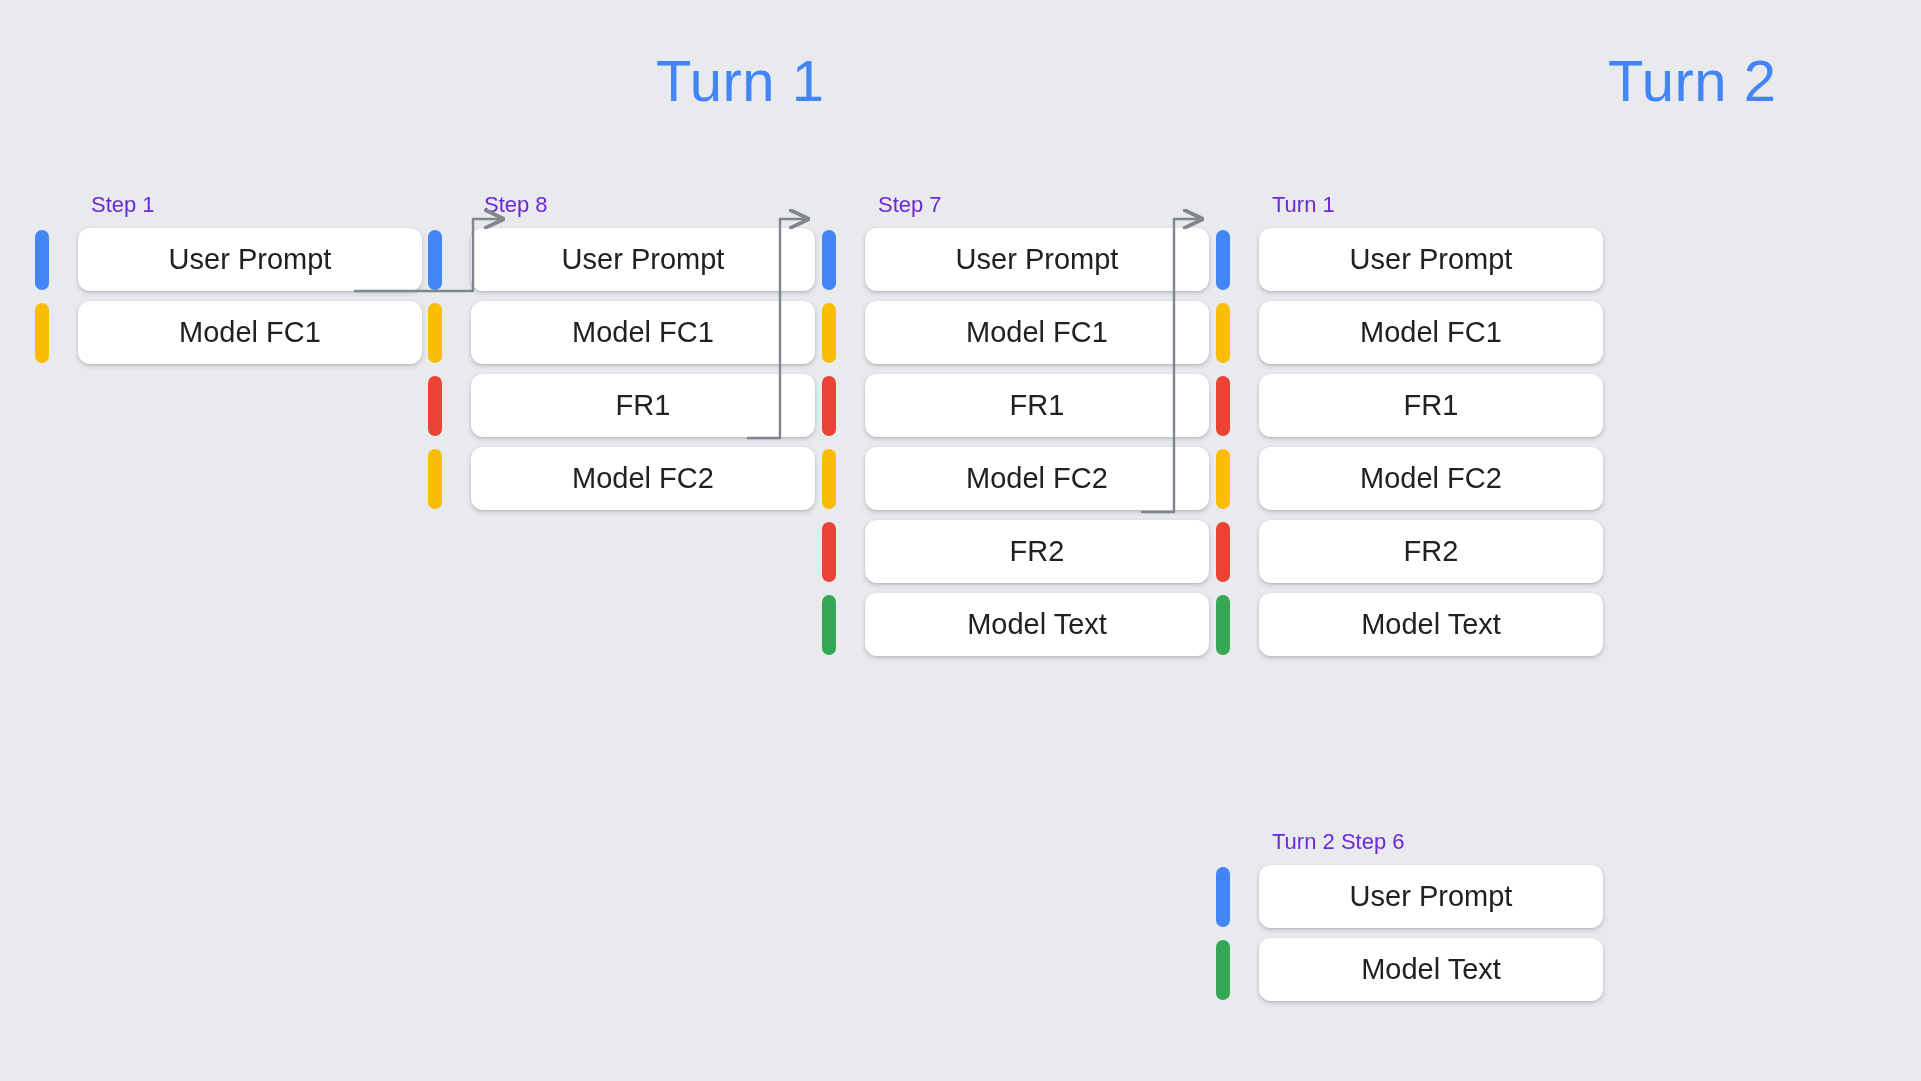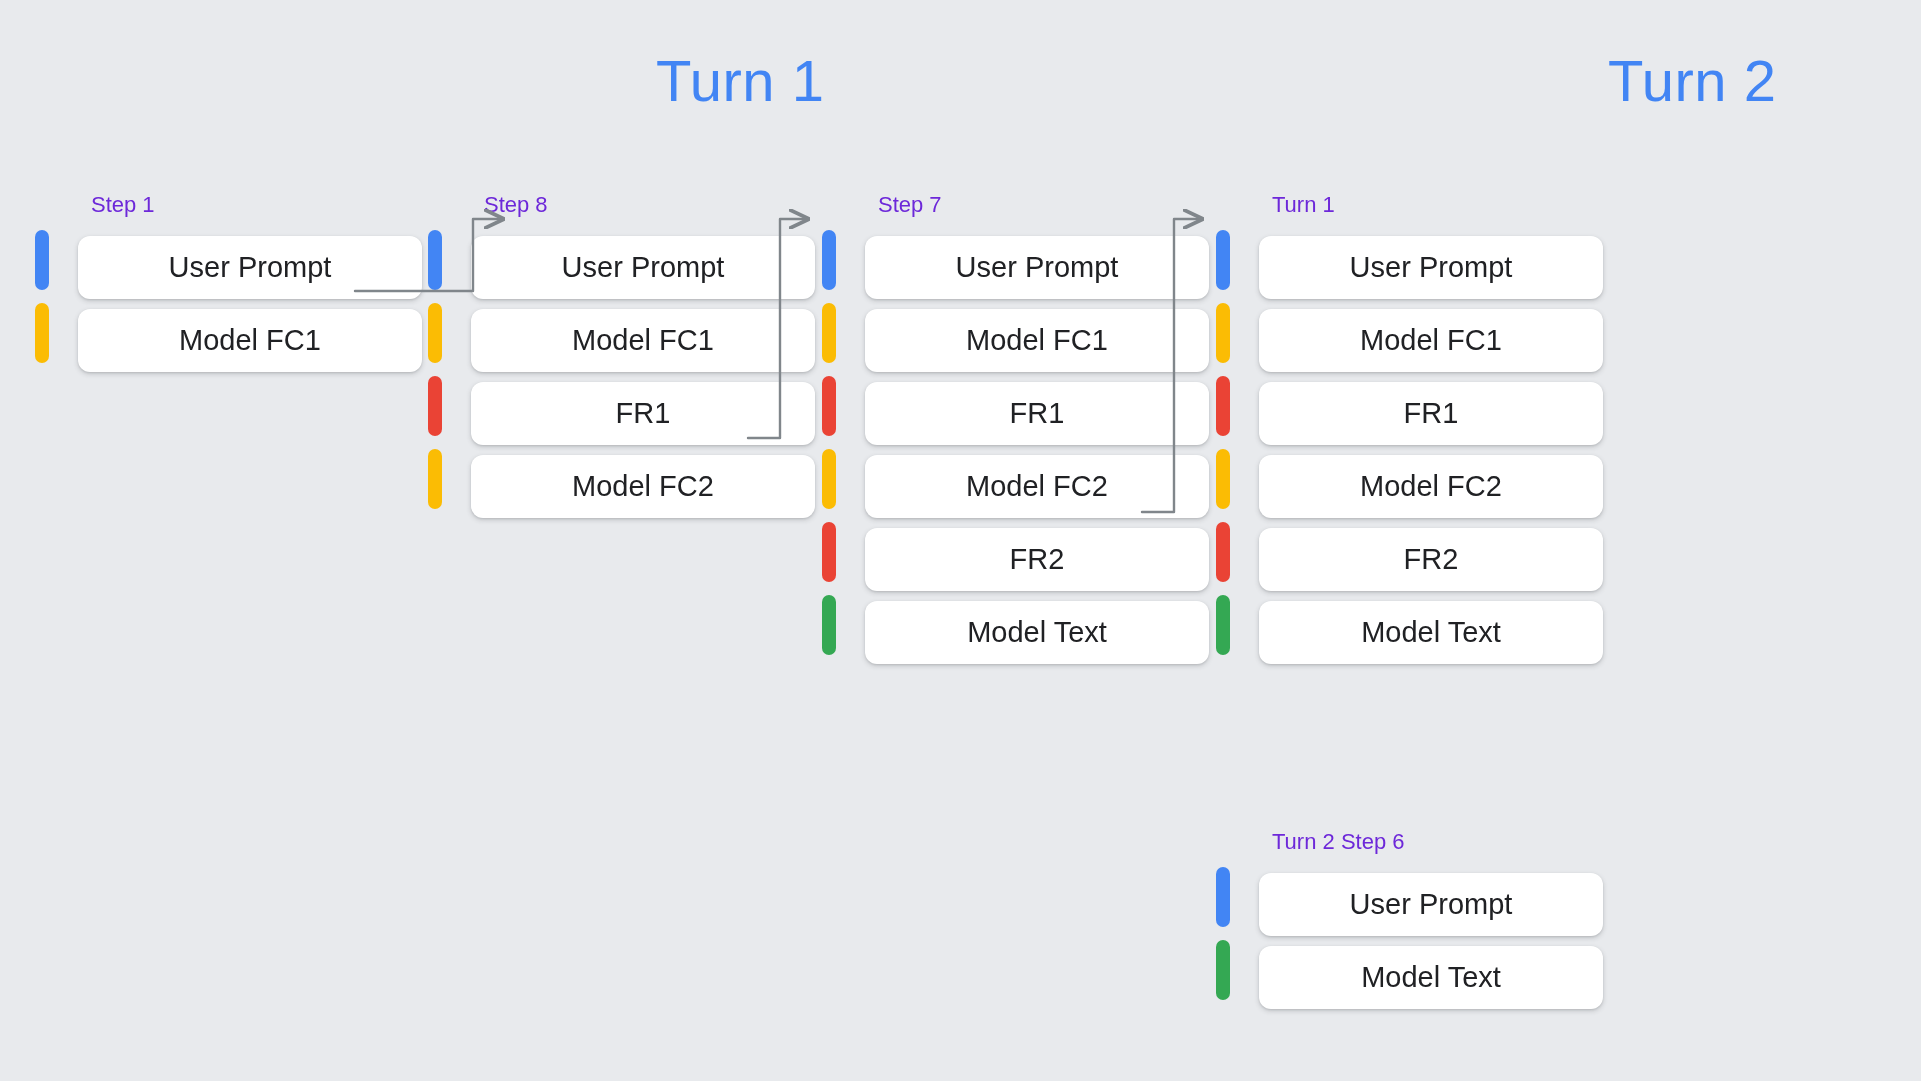--- a/index.html
+++ b/index.html
@@ -60,21 +60,21 @@
     border-radius: 7px;
   }
   .bar-blue   { background: #4285f4; }
   .bar-yellow { background: #fbbc04; }
   .bar-red    { background: #ea4335; }
   .bar-green  { background: #34a853; }
 
   .card {
     position: absolute;
     left: 43px;
-    top: 8px;
+    top: 0;
     width: 344px;
     height: 63px;
     background: #ffffff;
     border-radius: 12px;
     box-shadow: 0 2px 5px rgba(60,64,67,0.22), 0 1px 2px rgba(60,64,67,0.12);
     display: flex;
     align-items: center;
     justify-content: center;
     box-sizing: border-box;
   }

